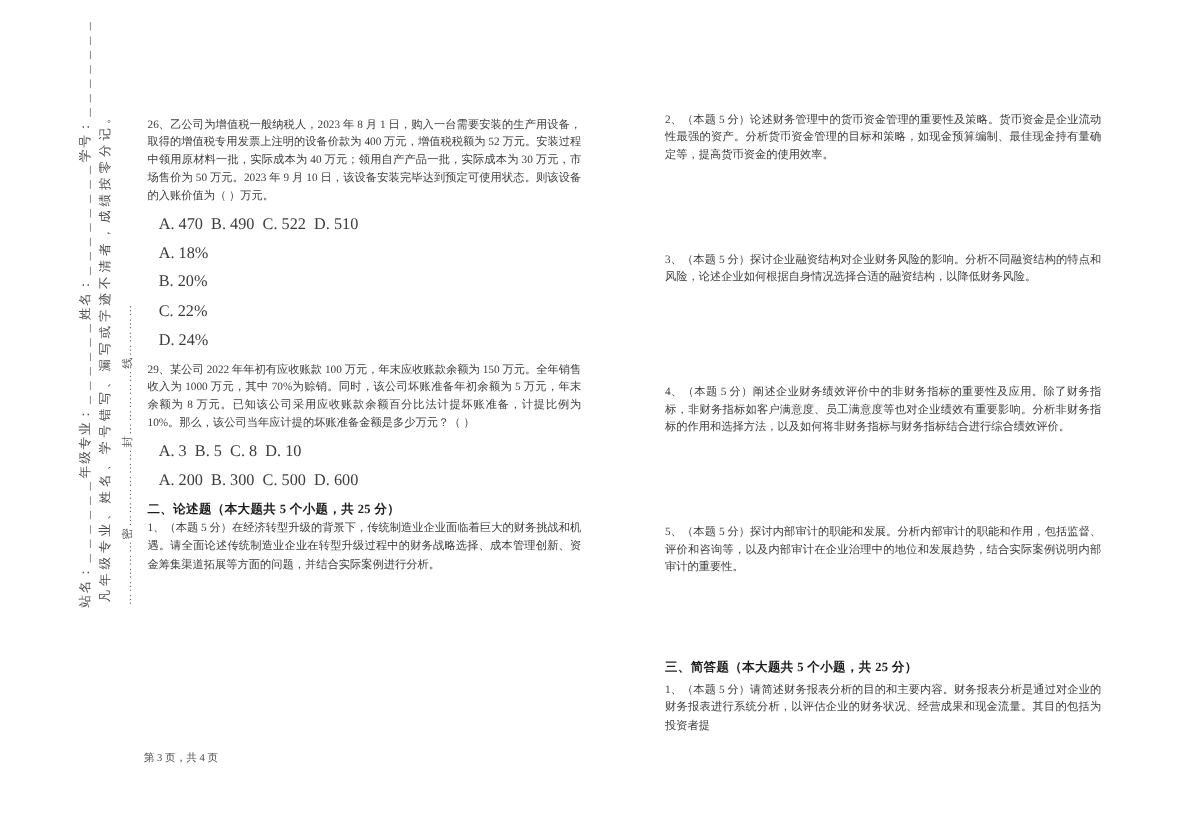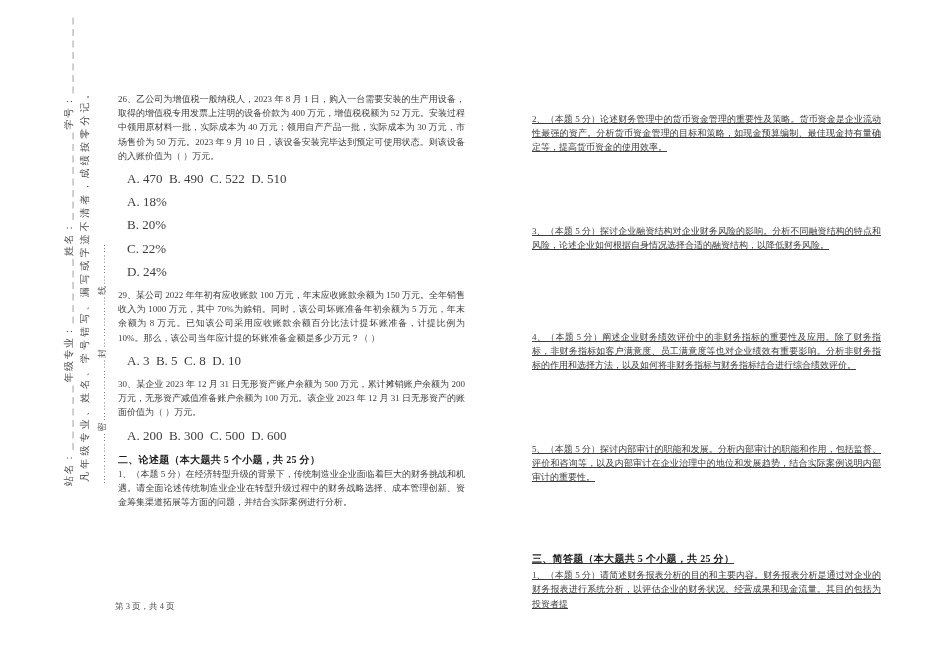--- a/index.html
+++ b/index.html
@@ -18,21 +18,21 @@
     transform:rotate(-90deg);
     white-space:nowrap;
     line-height:14px;
   }
   .fields-line { left:62px; top:486px; width:478px; font-size:10px; letter-spacing:1.5px; color:#4a4a4a; }
   .warning-line { left:78px; top:482px; width:424px; font-size:10px; letter-spacing:3.2px; color:#4a4a4a; }
   .seal-line   { left:95px; top:484px; width:414px; font-size:9px; letter-spacing:1.5px; color:#5a5a5a; }
   
   .col { position:absolute; }
   .col-left  { left:118px; top:92px;  width:347px; }
-  .col-right { left:532px; top:112px; width:349px;text-decoration:underline; }
+  .col-right { left:532px; top:88px; width:349px; }
   .qt {
     font-size:9px; line-height:14.2px; margin:0;
     text-align:justify; text-justify:inter-ideograph;
   }
   .opt { font-size:13px; line-height:14.2px; margin:9px; white-space:pre-wrap; }
   .sec {
     font-size:10px; font-weight:bold; color:#1c1c1c;
     margin:0; line-height:15px; letter-spacing:0.3px;
   }
   .q { margin:0; }
@@ -65,21 +65,20 @@
       <p class="opt">A. 18%</p>
       <p class="opt">B. 20%</p>
       <p class="opt">C. 22%</p>
       <p class="opt">D. 24%</p>
     </article>
     <article class="q mt6">
       <p class="qt">29、某公司 2022 年年初有应收账款 100 万元，年末应收账款余额为 150 万元。全年销售收入为 1000 万元，其中 70%为赊销。同时，该公司坏账准备年初余额为 5 万元，年末余额为 8 万元。已知该公司采用应收账款余额百分比法计提坏账准备，计提比例为 10%。那么，该公司当年应计提的坏账准备金额是多少万元？（ ）</p>
       <p class="opt">A. 3  B. 5  C. 8  D. 10</p>
     </article>
     <article class="q mt7">
-      <p class="qt">30、某企业 2023 年 12 月 31 日无形资产账户余额为 500 万元，累计摊销账户余额为 200 万元，无形资产减值准备账户余额为 100 万元。该企业 2023 年 12 月 31 日无形资产的账面价值为（ ）万元。</p>
       <p class="opt">A. 200  B. 300  C. 500  D. 600</p>
     </article>
 
     <h2 class="sec mt2">二、论述题（本大题共 5 个小题，共 25 分）</h2>
     <article class="q">
       <p class="qt">1、（本题 5 分）在经济转型升级的背景下，传统制造业企业面临着巨大的财务挑战和机遇。请全面论述传统制造业企业在转型升级过程中的财务战略选择、成本管理创新、资金筹集渠道拓展等方面的问题，并结合实际案例进行分析。</p>
     </article>
   </section>
 
   <section class="col col-right">

